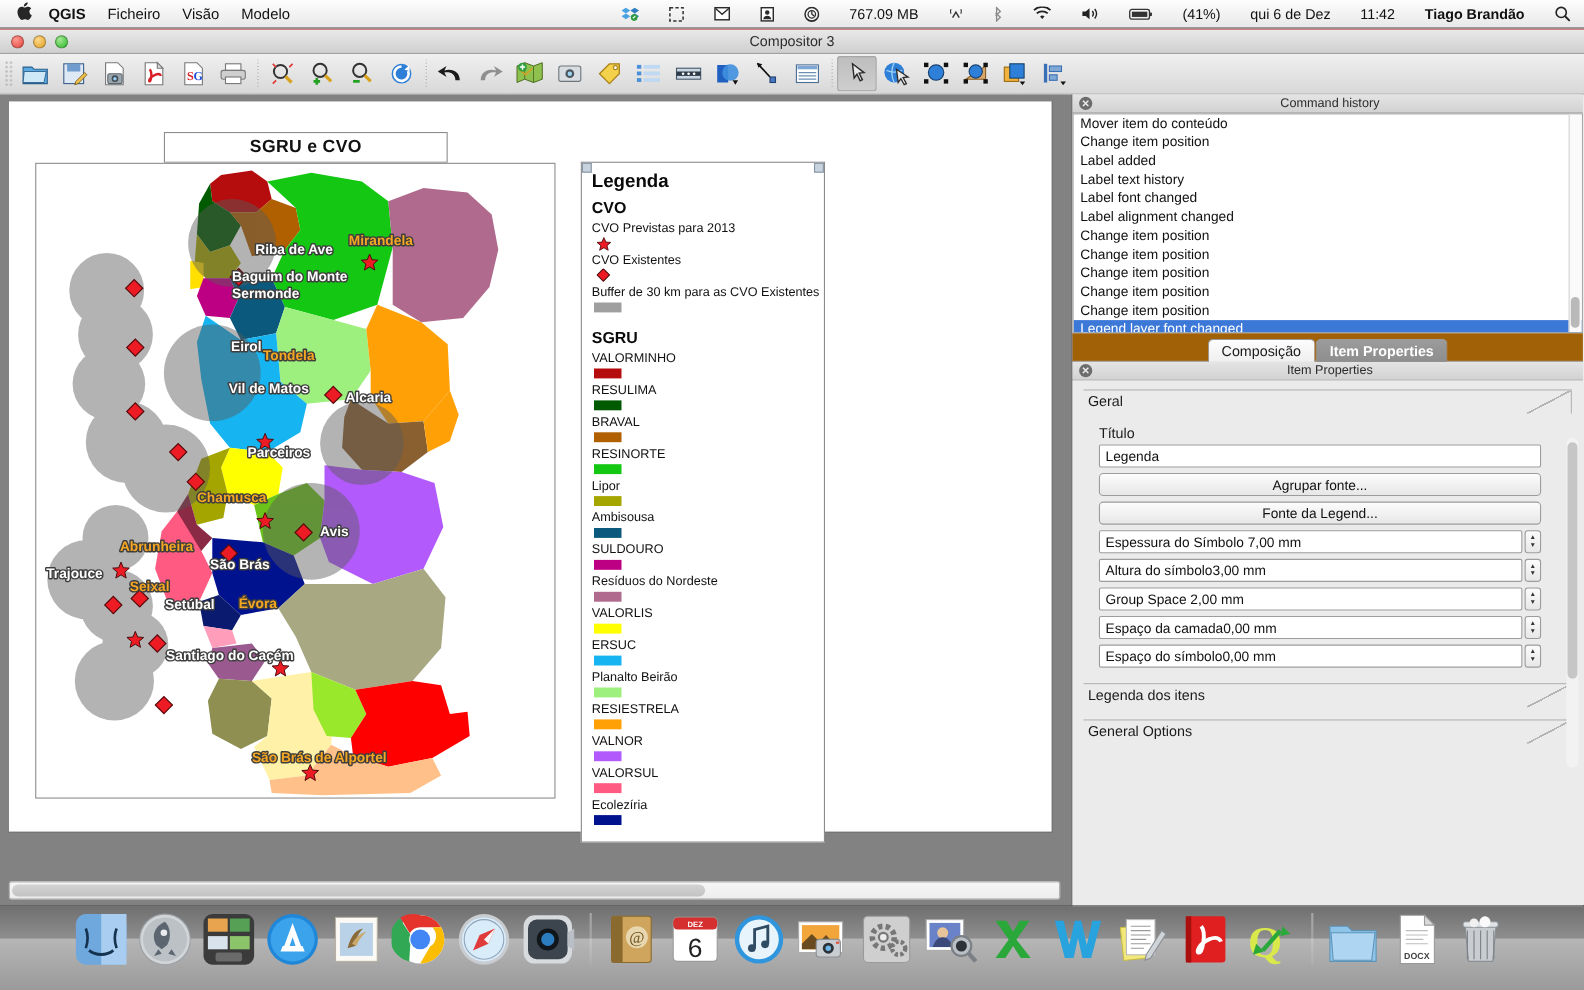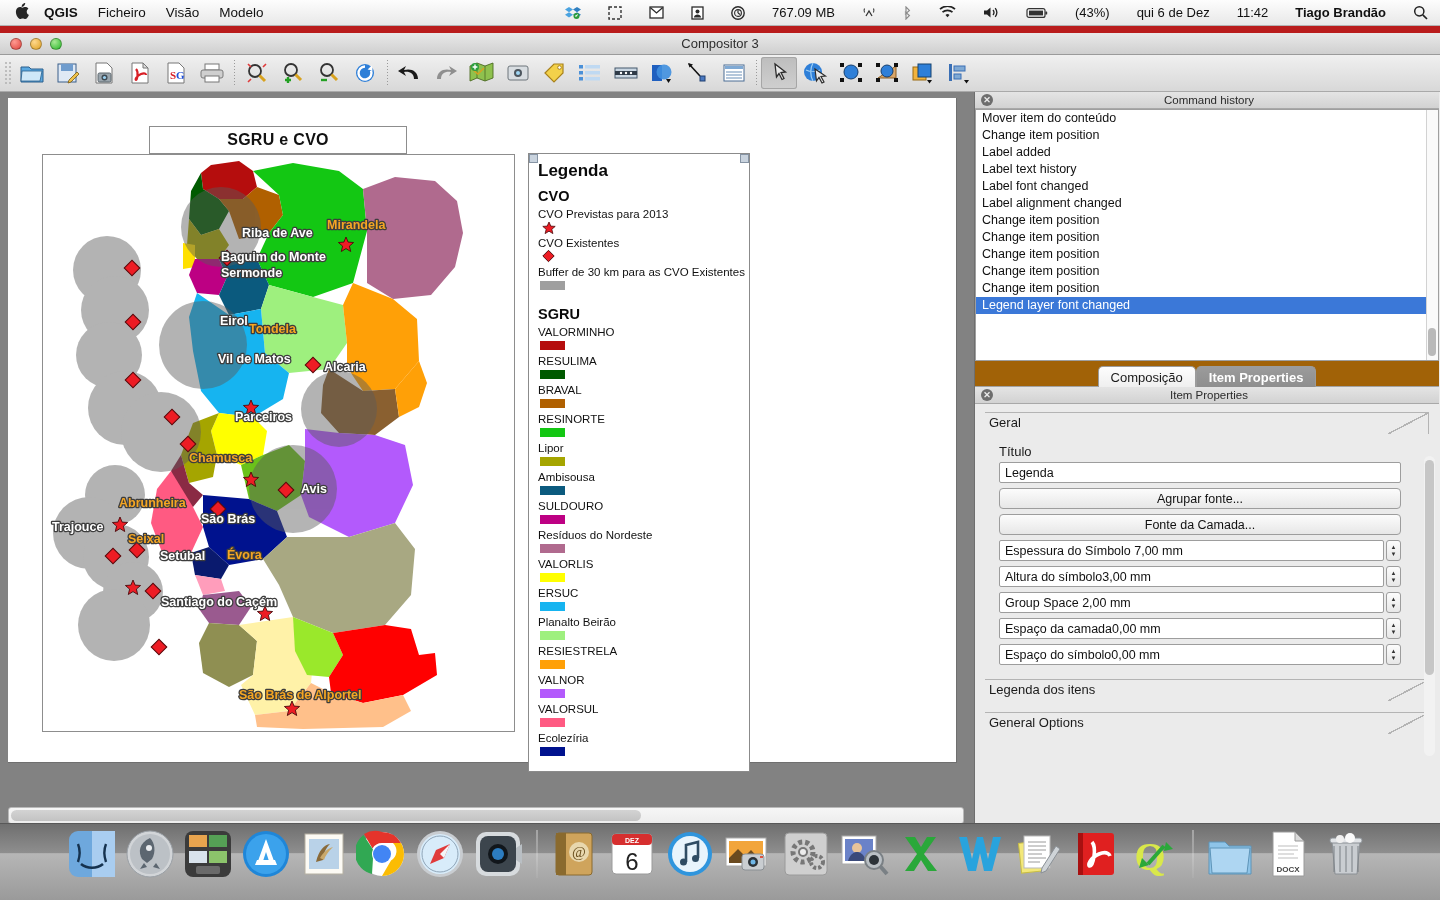--- a/index.html
+++ b/index.html
@@ -23,21 +23,21 @@
   .mb-item{ padding:0 10px; font-size:13.5px; color:#111; white-space:nowrap;}
   .mb-item.bold{ font-weight:bold; }
   .mb-right{ margin-left:auto; display:flex; align-items:center; gap:27px; padding-right:4px;}
   .mb-right .mi{ font-size:13px; color:#222; line-height:1; display:flex; align-items:center;}
   .mb-right .txt{ font-size:13px; color:#111; white-space:nowrap;}
   .mb-right .txt.bold{ font-weight:bold; }
 
   
   .window{
     position:absolute; left:0; top:26px; width:1440px; height:797px;
-    background:#ebebeb; border-top:7px solid #b91c1c;
+    background:#ebebeb; border-top:1px solid #b91c1c;
   }
   .titlebar{
     position:relative; height:22px;
     background:linear-gradient(to bottom,#e9e9e9,#cfcfcf);
     border-bottom:1px solid #9a9a9a;
     display:flex; align-items:center;
   }
   .traffic{ display:flex; gap:8px; padding-left:10px; }
   .tl{ width:12px; height:12px; border-radius:50%; border:1px solid rgba(0,0,0,.28); }
   .tl.red{ background:radial-gradient(circle at 35% 30%,#ff9a91,#e0443e); }
@@ -84,21 +84,21 @@
   
   .titlebox{
     position:absolute; left:141px; top:28px; width:258px; height:28px;
     border:1px solid #8d8d8d; background:#fff;
     display:flex; align-items:center; justify-content:center;
     font-weight:bold; font-size:16px; color:#111; letter-spacing:.3px;
   }
   
   .mapframe{
     position:absolute; left:24px; top:56px; width:473px; height:578px;
-    border:1px solid #8d8d8d; background:#fff; overflow:hidden;margin-left:10px;
+    border:1px solid #8d8d8d; background:#fff; overflow:hidden;
   }
   .mapsvg{ position:absolute; left:0; top:0; }
 
   
   .legendbox{
     position:absolute; left:520px; top:55px; width:222px; height:619px;
     background:#ffffff; border:1px solid #8b8b8b; overflow:hidden;
     padding:6px 8px 0 8px;
   }
   .handle{ position:absolute; width:9px; height:9px; background:#c9d3de; border:1px solid #8694a4; }
@@ -124,21 +124,21 @@
   .dockhdr{
     height:17px; background:linear-gradient(to bottom,#e4e4e4,#d2d2d2);
     border-bottom:1px solid #a8a8a8; position:relative;
     display:flex; align-items:center;
   }
   .dockhdr .xbtn{ margin-left:6px; width:12px; height:12px; border-radius:50%;
     background:#6d6d6d; color:#ebebeb; font-size:9px; line-height:12px; text-align:center; font-weight:bold;}
   .dockhdr .t{ position:absolute; left:4px; right:0; text-align:center; font-size:11.5px; color:#2b2b2b;}
 
   .histlist{
-    height:252px; background:#fff; border:1px solid #9f9f9f; margin:0;
+    height:200px; background:#fff; border:1px solid #9f9f9f; margin:0;
     position:relative; overflow:hidden;
   }
   .hrow{ font-size:12.5px; color:#111; padding:0 6px; line-height:17px; white-space:nowrap;}
   .hrow.sel{ background:#3b78d8; color:#fff; }
   .histsb{ position:absolute; right:0; top:0; bottom:0; width:12px; background:#fafafa; border-left:1px solid #d2d2d2;}
   .histsb .th{ position:absolute; right:2px; bottom:4px; width:8px; height:28px; border-radius:4px; background:#b9b9b9;}
 
   .tabrow{ height:26px; position:relative; display:flex; align-items:flex-end; justify-content:center;
     background:#a16207; }
   .tabrow .line{ position:absolute; left:0; right:0; bottom:0; height:1px; background:#a2a2a2;}
@@ -281,21 +281,21 @@
             <path d="M10 4a4 4 0 0 1 0 5M12.2 2.2a7 7 0 0 1 0 8.6" fill="none" stroke="#222" stroke-width="1.3"></path>
           </svg>
       </span>
       <span class="mi">
         <svg width="22" height="12" viewBox="0 0 22 12">
             <rect x="1" y="1.6" width="18" height="8.8" rx="2" fill="none" stroke="#333" stroke-width="1.2"></rect>
             <rect x="3" y="3.6" width="14" height="4.8" fill="#333"></rect>
             <rect x="19.4" y="4.4" width="1.8" height="3.2" rx="0.6" fill="#333"></rect>
           </svg>
       </span>
-      <span class="txt">(43%)</span>
+      <span class="txt">(41%)</span>
       <span class="txt">qui 6 de Dez</span>
       <span class="txt">11:42</span>
       <span class="txt bold">Tiago Brandão</span>
       <span class="mi">
         <svg width="15" height="15" viewBox="0 0 15 15">
             <circle cx="6.3" cy="6.3" r="4.6" fill="none" stroke="#222" stroke-width="1.5"></circle>
             <path d="M9.8 9.8L14 14" stroke="#222" stroke-width="1.7"></path>
           </svg>
       </span>
     </div>
@@ -823,21 +823,21 @@
             <div class="rule"></div>
             <div class="lbl">Geral</div>
           </div>
 
           <div class="fieldlabel">Título</div>
           <div class="inputrow">
             <div class="tinput">Legenda</div>
           </div>
 
           <div class="pbtn">Agrupar fonte...</div>
-          <div class="pbtn">Fonte da Camada...</div>
+          <div class="pbtn">Fonte da Legend...</div>
 
           <div class="inputrow">
             <div class="tinput">Espessura do Símbolo 7,00 mm</div>
             <div class="spin">
                 <span>▲</span>
                 <span>▼</span>
               </div>
           </div>
           <div class="inputrow">
             <div class="tinput">Altura do símbolo3,00 mm</div>

